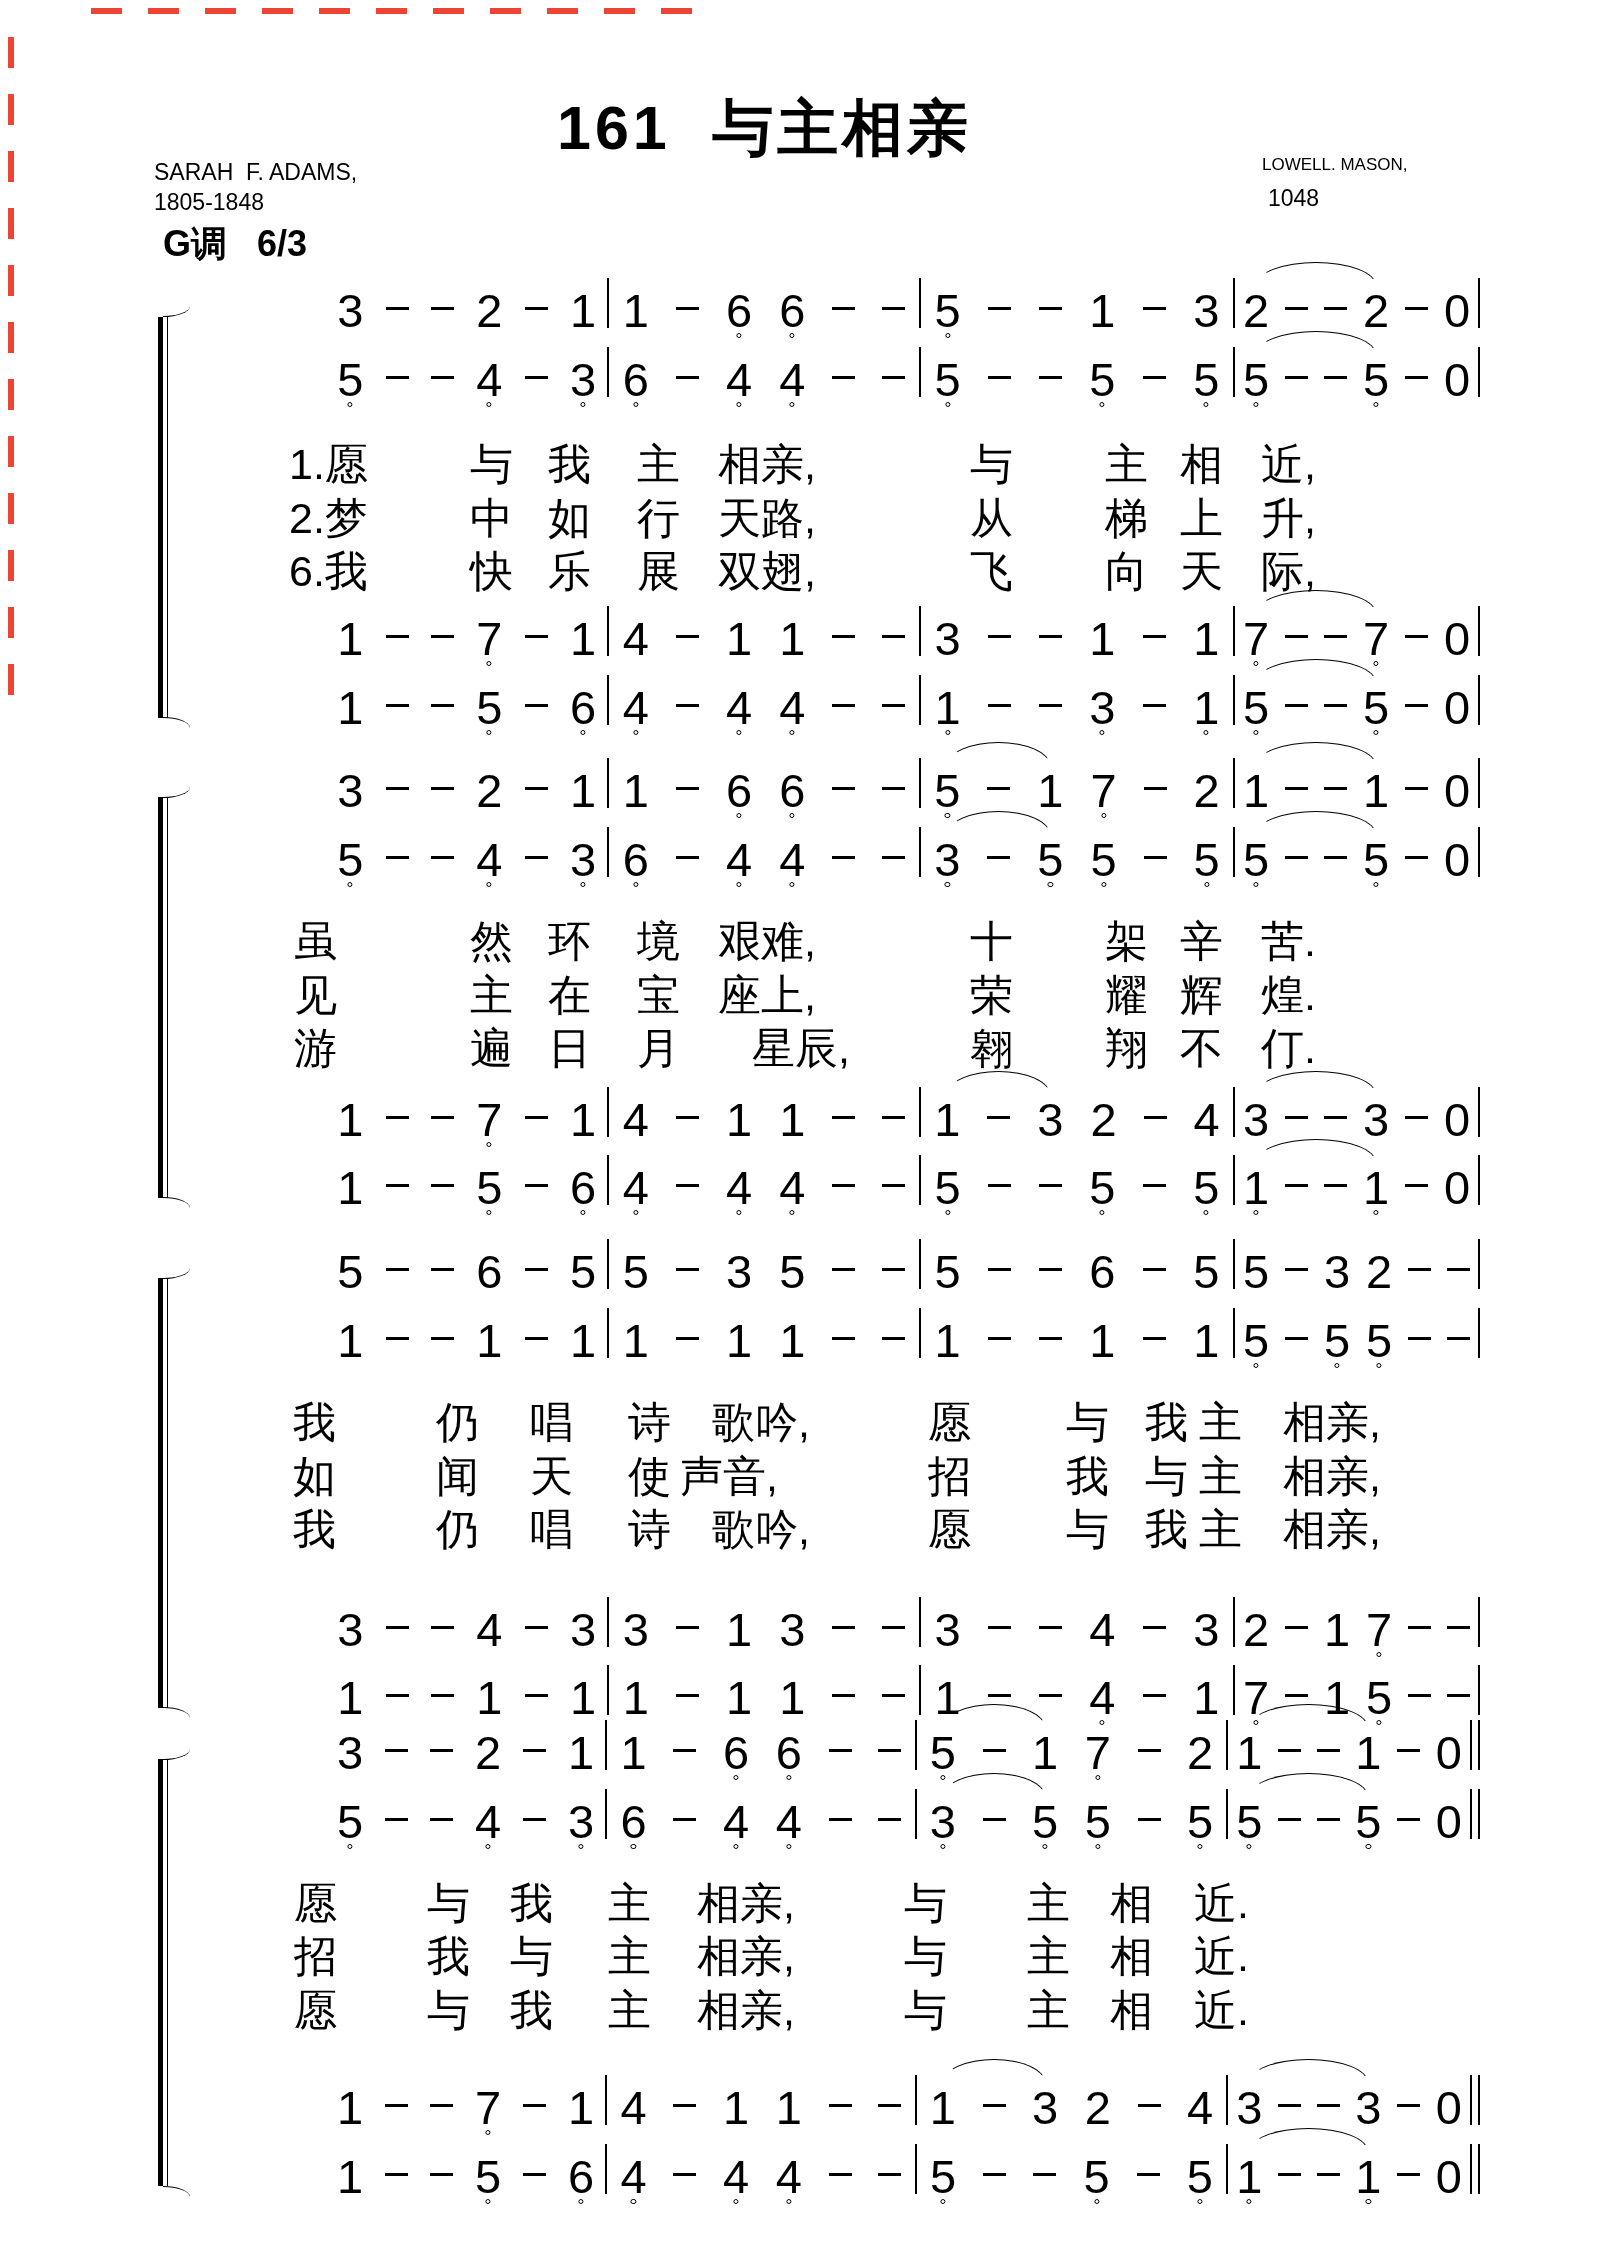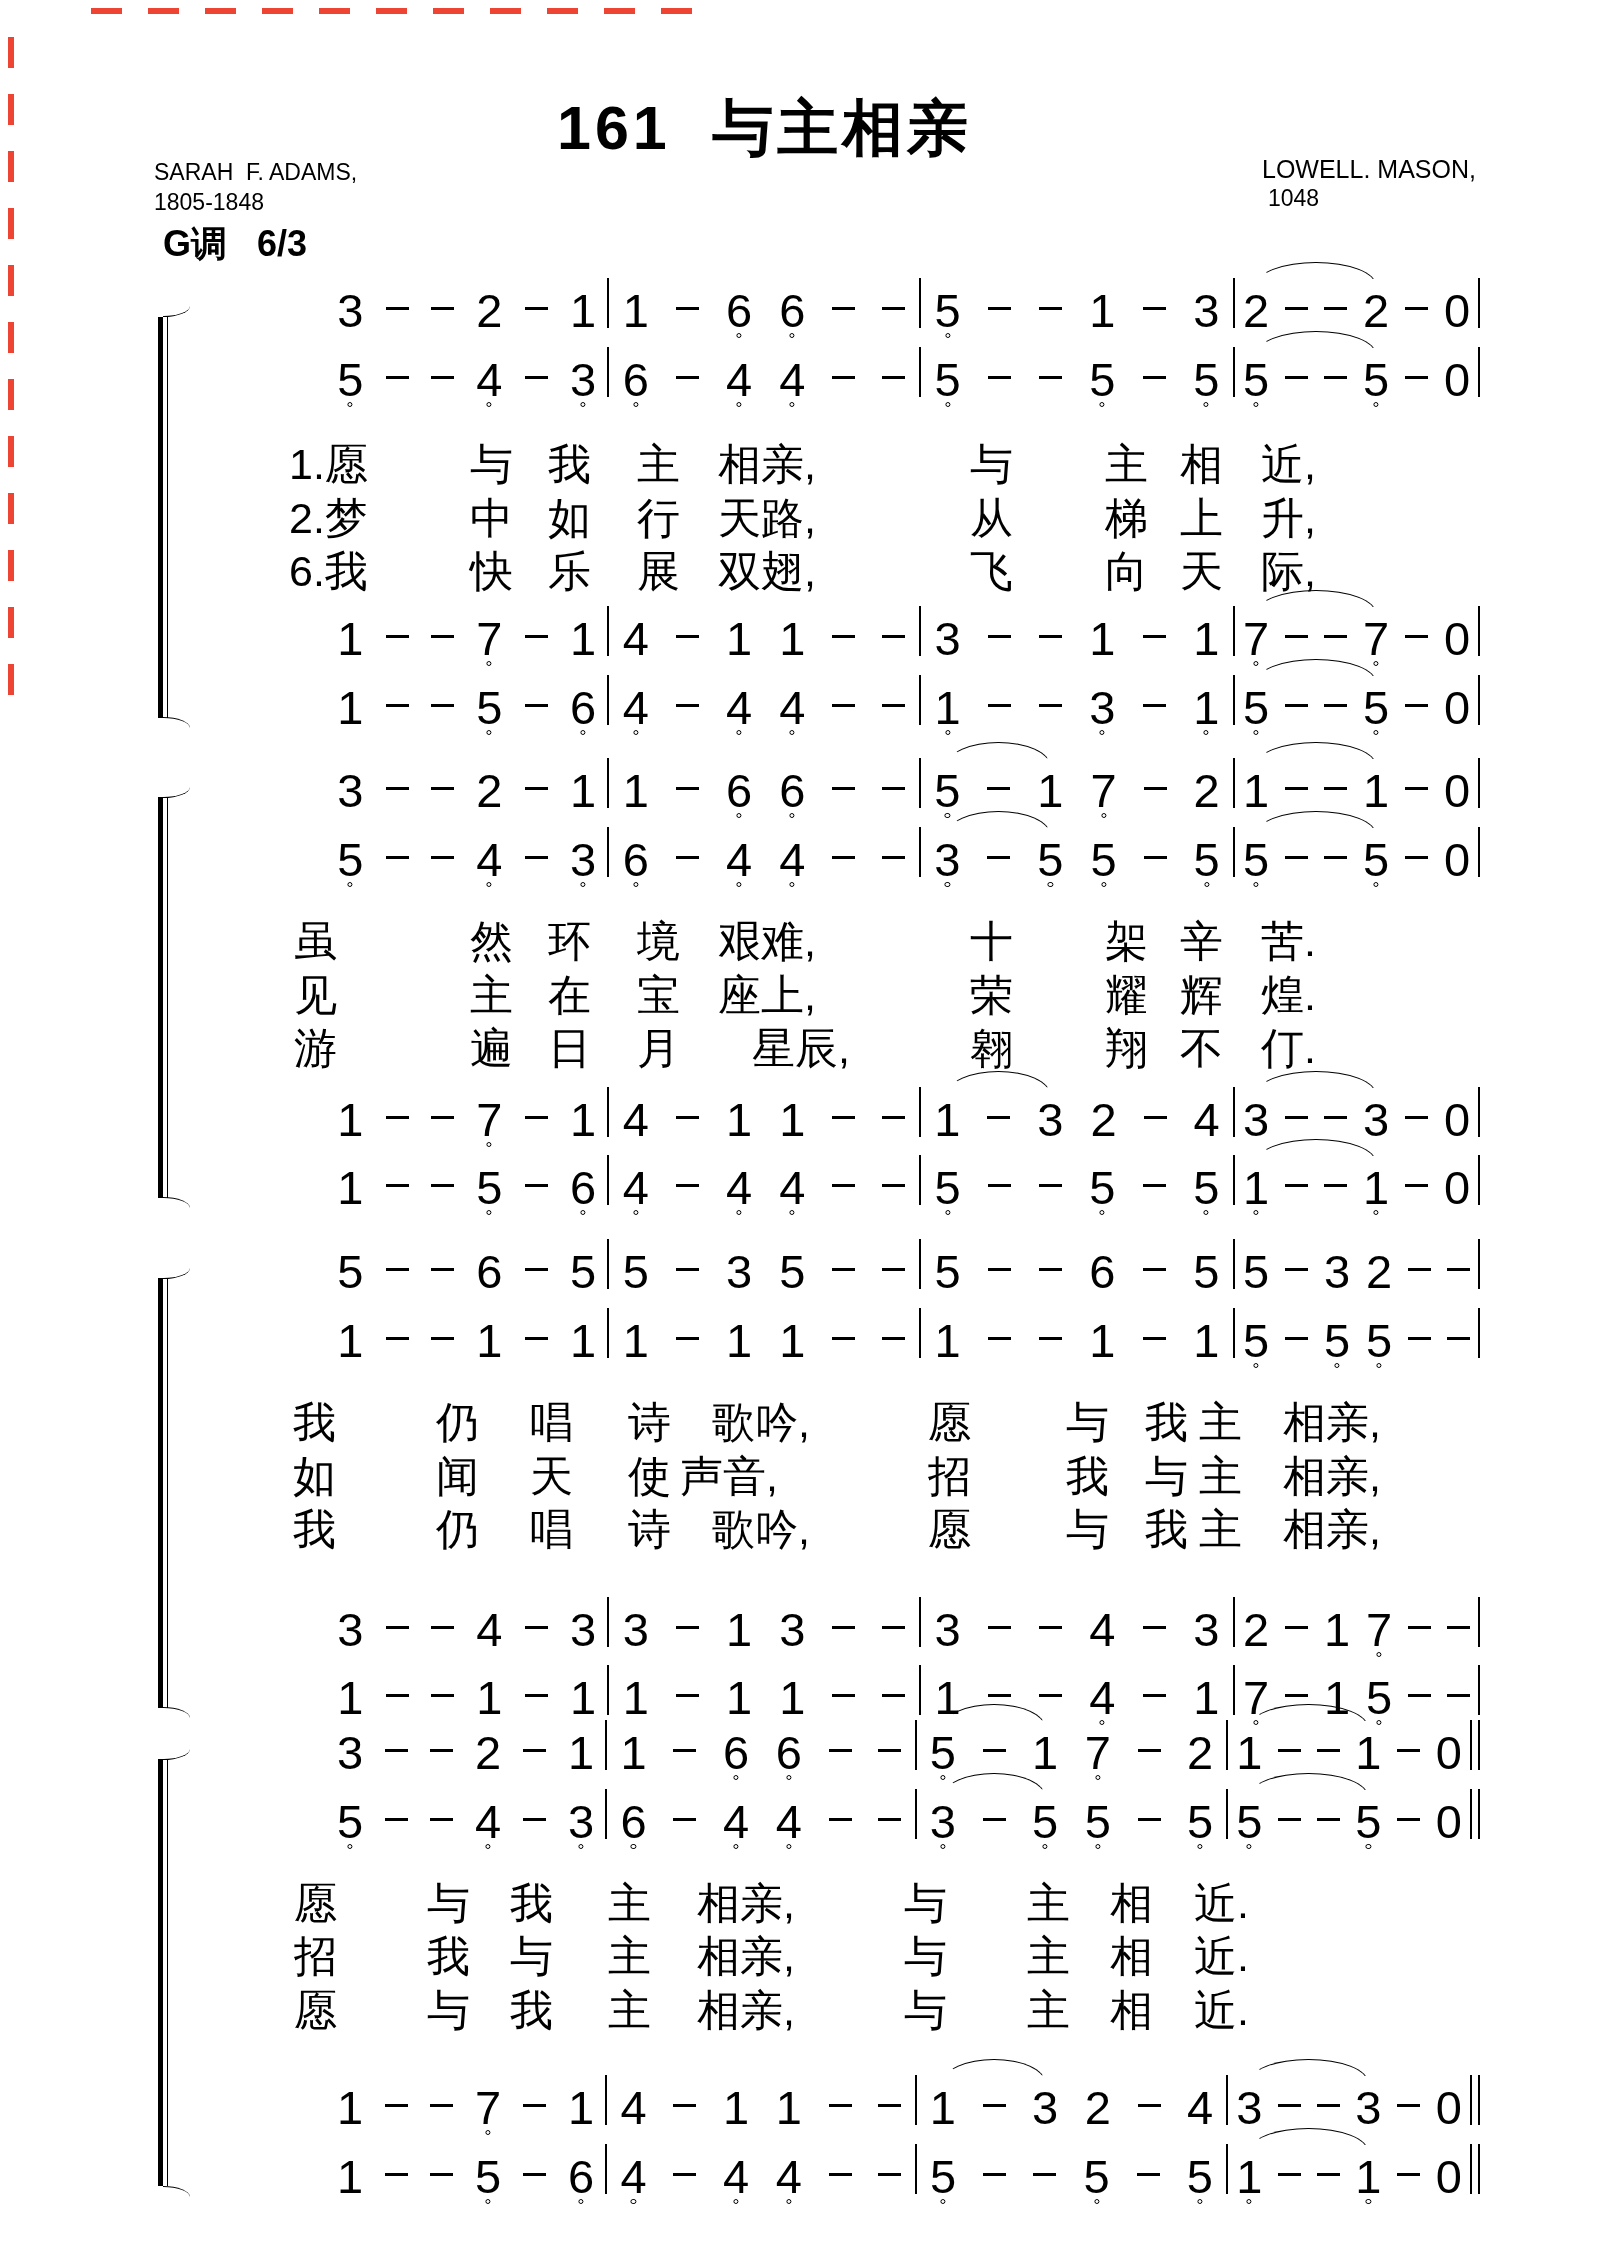--- a/index.html
+++ b/index.html
@@ -12,21 +12,21 @@
     background:repeating-linear-gradient(90deg,#e43 0 31px,transparent 31px 57px); }
   .redmark-left { position:absolute; left:7.8px; top:37px; width:5.8px; height:666px;
     background:repeating-linear-gradient(180deg,#e43 0 31px,transparent 31px 57px); }
 
   .title { position:absolute; top:88px; left:0; width:1529px; text-align:center;
     font-size:61px; font-weight:bold; letter-spacing:3.9px; white-space:pre; }
   .subtitle { position:absolute; top:182px; left:28.4px; width:1588px; text-align:center;
     font-size:34px; }
   .lyricist { position:absolute; left:154px; top:159px; font-size:23px; white-space:pre; }
   .lyricist-dates { position:absolute; left:154px; top:189px; font-size:23px; }
-  .composer { position:absolute; left:1262px; top:155px; font-size:25px; white-space:pre; }
+  .composer { position:absolute; left:1262px; top:155px; font-size:17px; white-space:pre; }
   .composer-date { position:absolute; left:1268px; top:185px; font-size:23px; }
   .key { position:absolute; left:163px; top:220px; font-size:36px; font-weight:bold; white-space:pre; }
 
   
   .notes-line { position:absolute; left:326px; width:1154px; height:62px;
     display:flex; align-items:flex-start; }
   .measure { display:flex; justify-content:space-around; align-items:flex-start; min-width:0; }
   .measure.m1 { flex:1.18 1 0; } .measure.m2 { flex:1.30 1 0; }
   .measure.m3 { flex:1.31 1 0; } .measure.m4 { flex:1.02 1 0; }
   .note { position:relative; font-size:47px; line-height:47px; }

